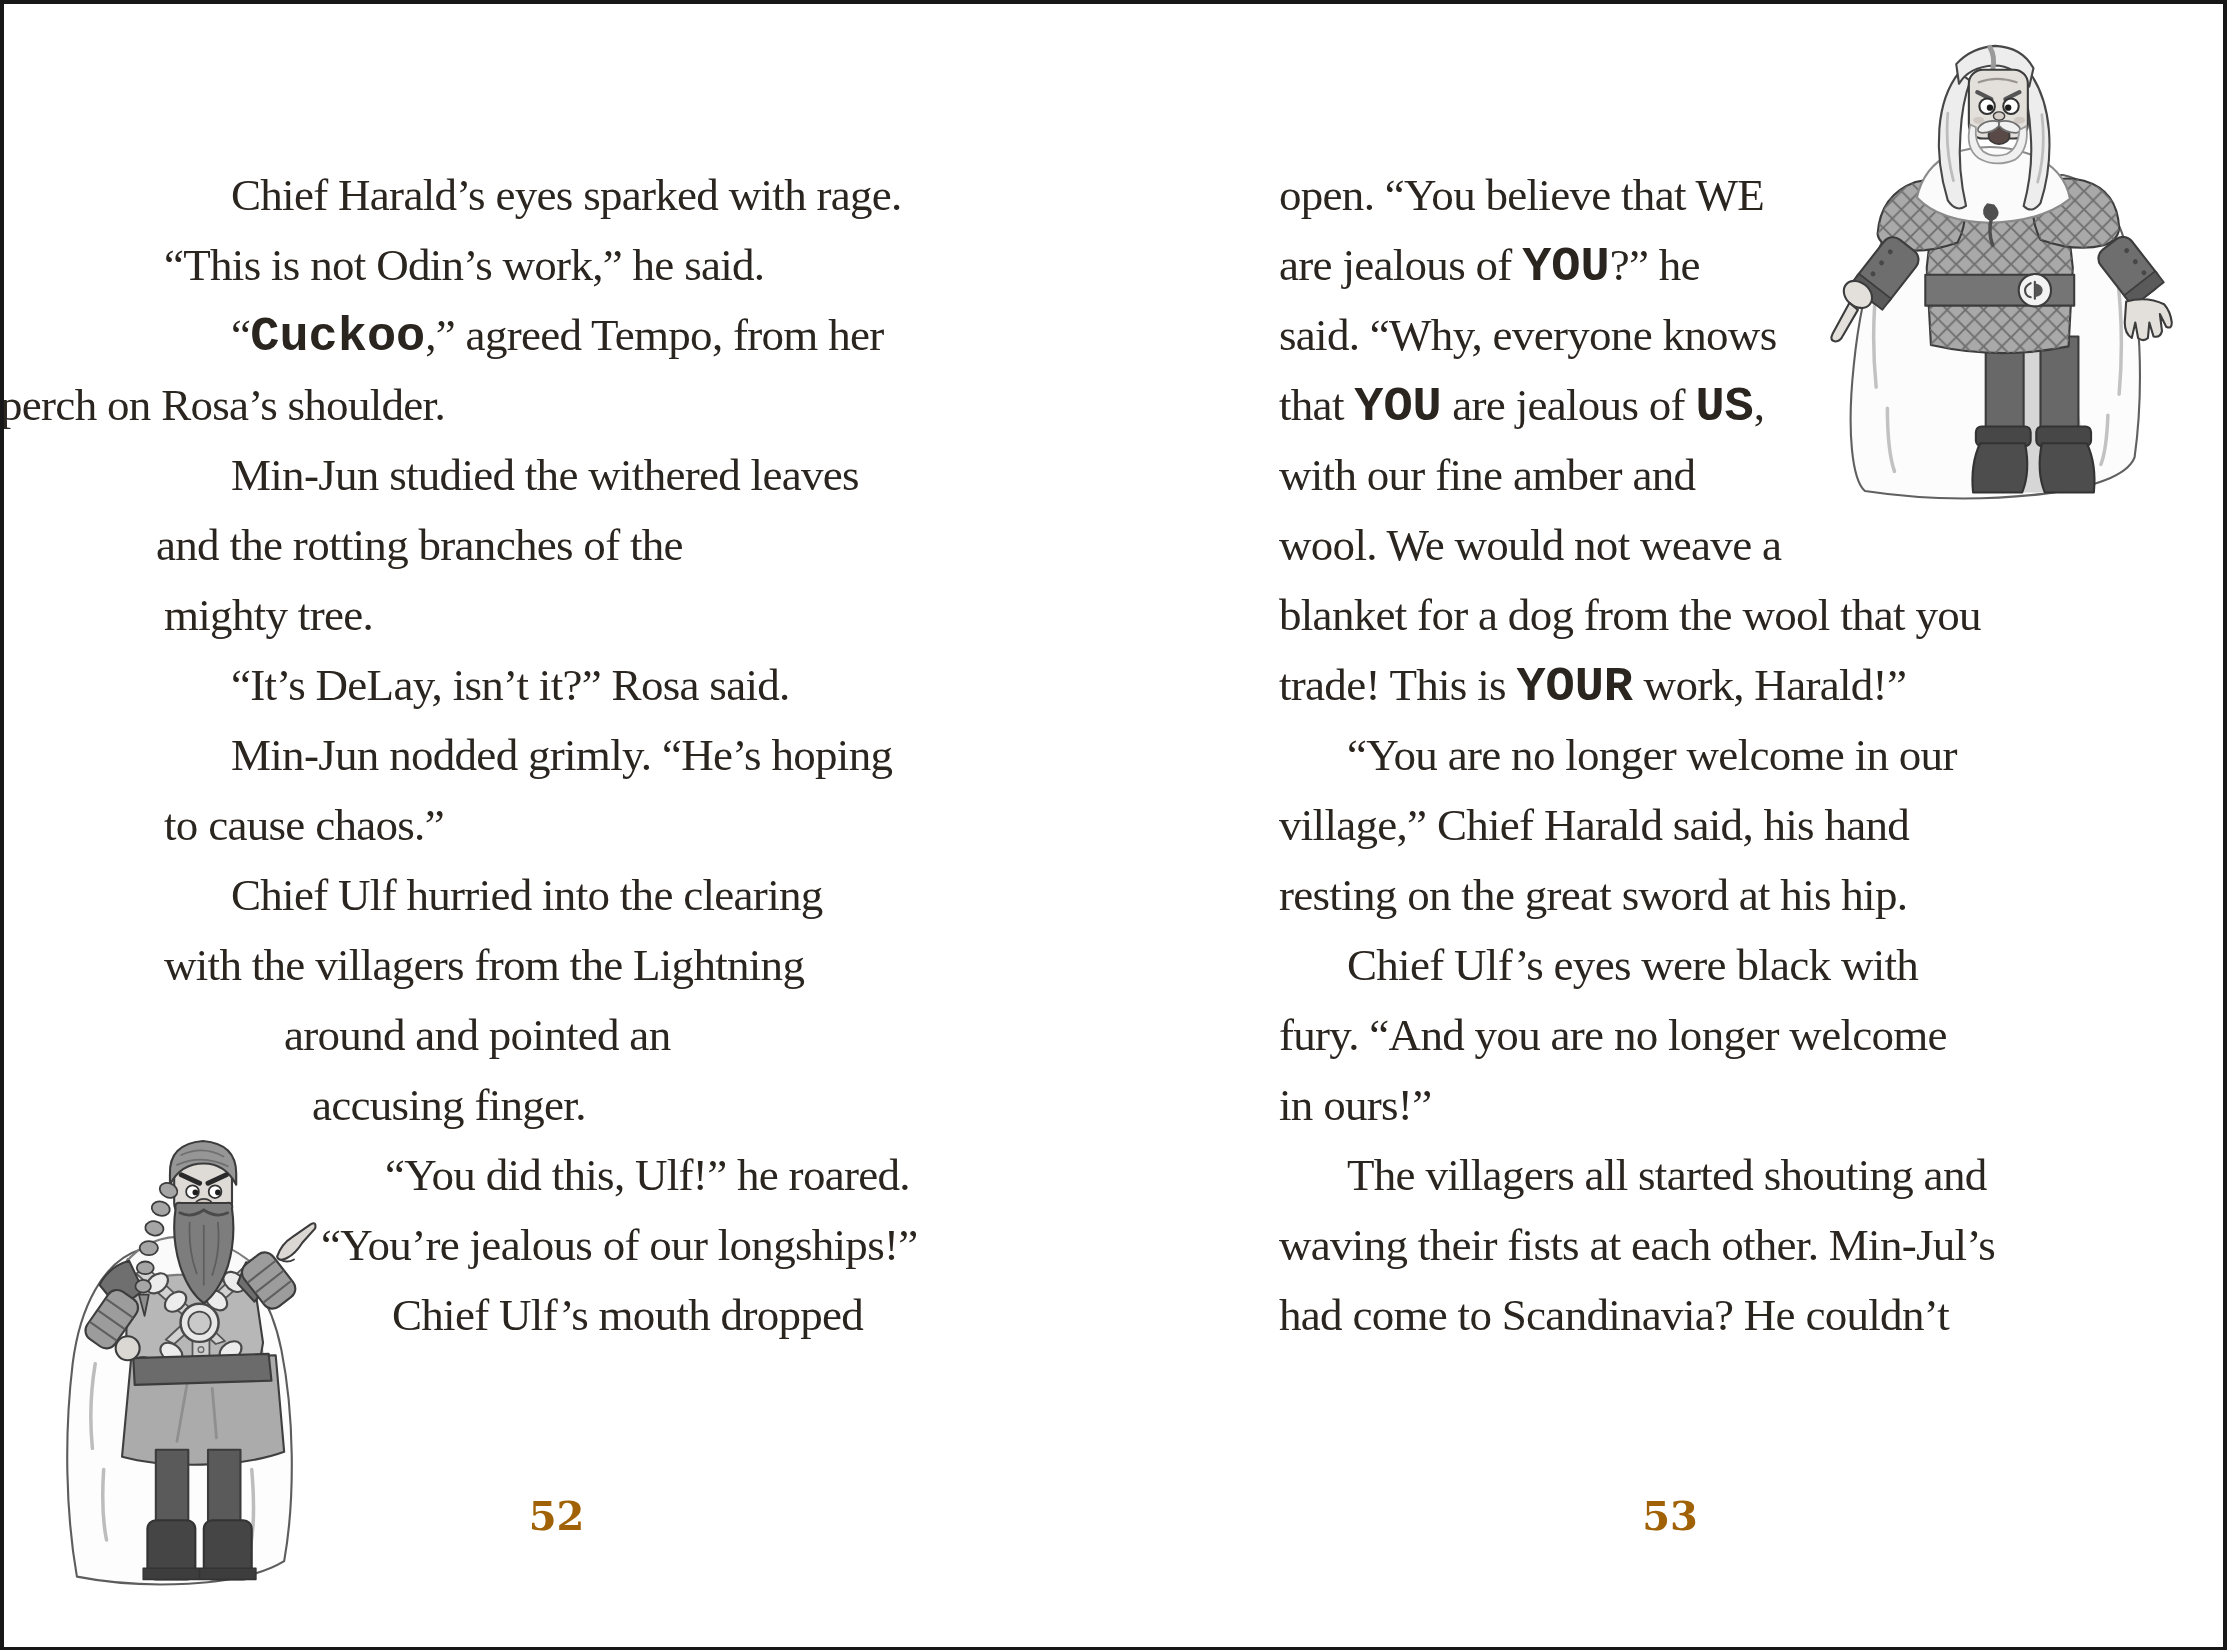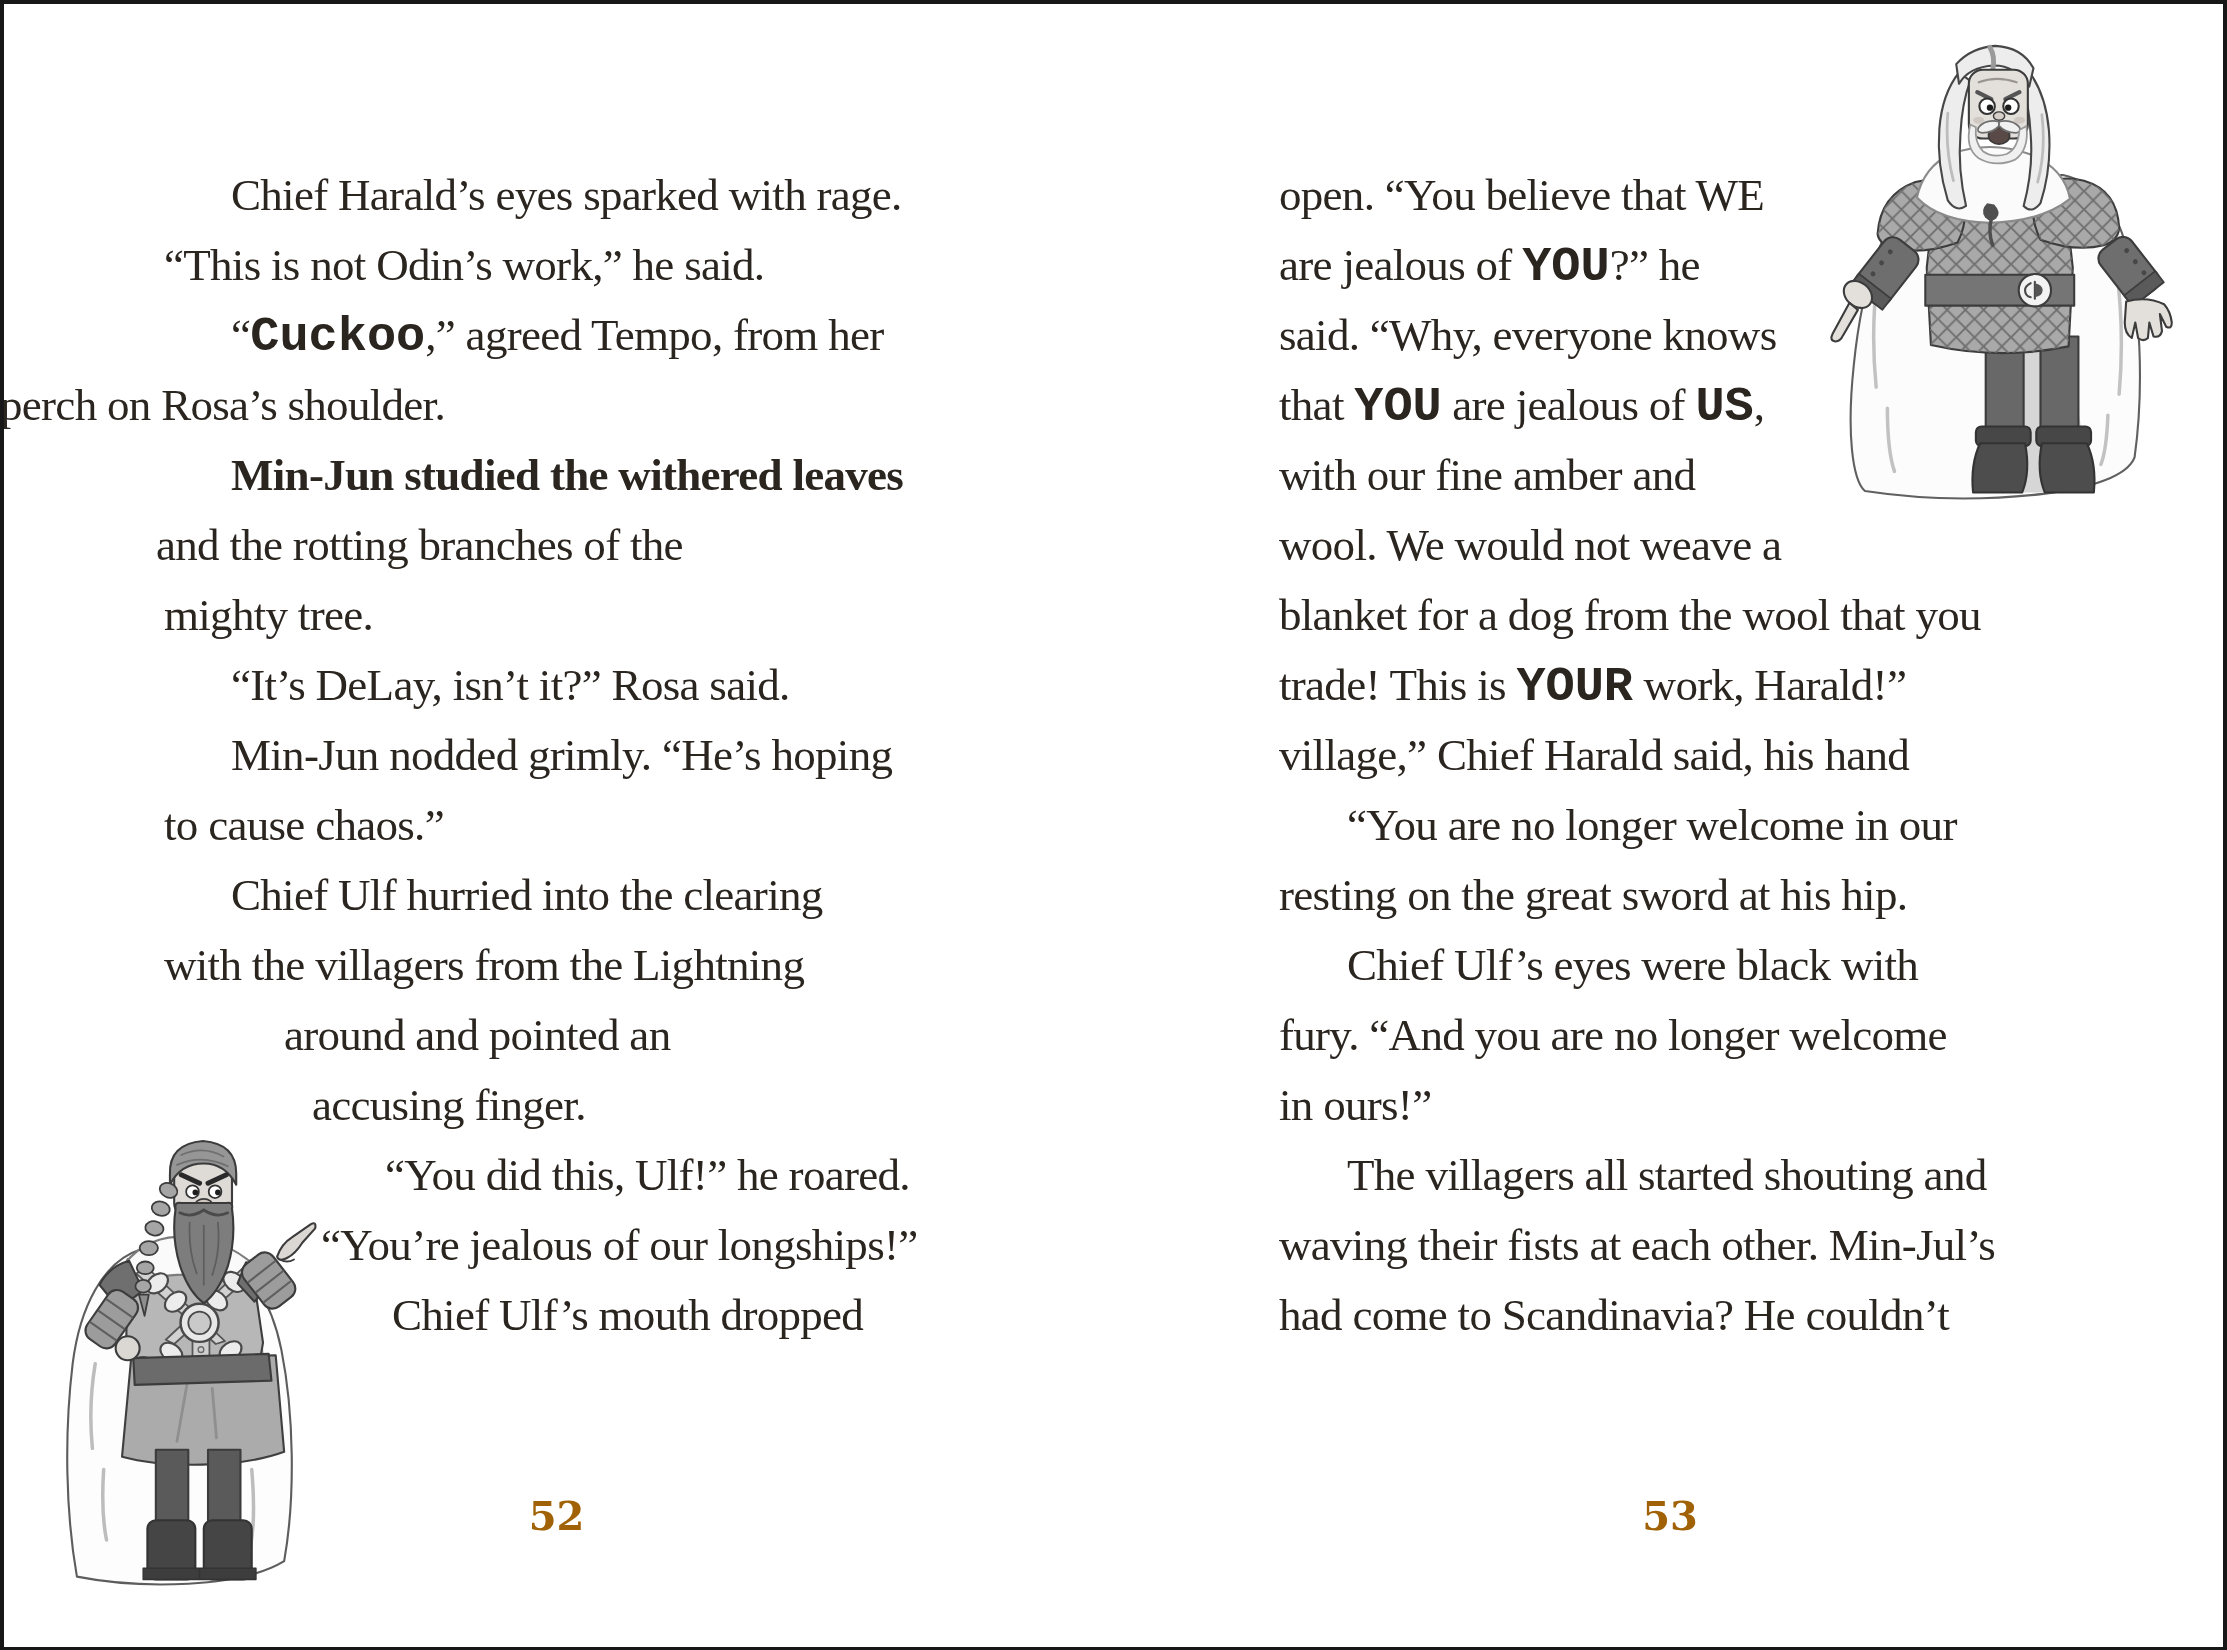--- a/index.html
+++ b/index.html
@@ -44,21 +44,21 @@
 </head>
 <body>
 
 <div class="scan-frame"></div>
 
 <div class="lines-layer">
     <div class="line" style="padding-left: 231px;"><span>Chief Harald’s eyes sparked with rage.</span></div>
     <div class="line" style="padding-left: 164px;"><span>“This is not Odin’s work,” he said.</span></div>
     <div class="line" style="padding-left: 231px;"><span>“</span><span class="slab">Cuckoo</span><span>,” agreed Tempo, from her</span></div>
     <div class="line" style=""><span>perch on Rosa’s shoulder.</span></div>
-    <div class="line" style="padding-left: 231px; font-weight: bold;"><span>Min-Jun studied the withered leaves</span></div>
+    <div class="line" style="padding-left: 231px;"><span>Min-Jun studied the withered leaves</span></div>
     <div class="line" style="padding-left: 112px; margin-left: 44px;"><span>and the rotting branches of the</span></div>
     <div class="line" style="padding-left: 164px;"><span>mighty tree.</span></div>
     <div class="line" style="padding-left: 231px;"><span>“It’s DeLay, isn’t it?” Rosa said.</span></div>
     <div class="line" style="padding-left: 231px;"><span>Min-Jun nodded grimly. “He’s hoping</span></div>
     <div class="line" style="padding-left: 164px;"><span>to cause chaos.”</span></div>
     <div class="line" style="padding-left: 231px;"><span>Chief Ulf hurried into the clearing</span></div>
     <div class="line" style="padding-left: 164px;"><span>with the villagers from the Lightning</span></div>
     <div class="line" style="padding-left: 284px;"><span>around and pointed an</span></div>
     <div class="line" style="padding-left: 312px;"><span>accusing finger.</span></div>
     <div class="line" style="padding-left: 385px;"><span>“You did this, Ulf!” he roared.</span></div>
@@ -67,22 +67,22 @@
   </div>
 <div class="lines-layer">
     <div class="line" style="padding-left: 1279px;"><span>open. “You believe that WE</span></div>
     <div class="line" style="padding-left: 1279px;"><span>are jealous of </span><span class="slab">YOU</span><span>?” he</span></div>
     <div class="line" style="padding-left: 1279px;"><span>said. “Why, everyone knows</span></div>
     <div class="line" style="padding-left: 1279px;"><span>that </span><span class="slab">YOU</span><span> are jealous of </span><span class="slab">US</span><span>,</span></div>
     <div class="line" style="padding-left: 1279px;"><span>with our fine amber and</span></div>
     <div class="line" style="padding-left: 1279px;"><span>wool. We would not weave a</span></div>
     <div class="line" style="padding-left: 1279px;"><span>blanket for a dog from the wool that you</span></div>
     <div class="line" style="padding-left: 1279px;"><span>trade! This is </span><span class="slab">YOUR</span><span> work, Harald!”</span></div>
+    <div class="line" style="padding-left: 1347px;"><span>“You are no longer welcome in our</span></div>
     <div class="line" style="padding-left: 1279px;"><span>village,” Chief Harald said, his hand</span></div>
-    <div class="line" style="padding-left: 1347px;"><span>“You are no longer welcome in our</span></div>
     <div class="line" style="padding-left: 1279px;"><span>resting on the great sword at his hip.</span></div>
     <div class="line" style="padding-left: 1347px;"><span>Chief Ulf’s eyes were black with</span></div>
     <div class="line" style="padding-left: 1279px;"><span>fury. “And you are no longer welcome</span></div>
     <div class="line" style="padding-left: 1279px;"><span>in ours!”</span></div>
     <div class="line" style="padding-left: 1347px;"><span>The villagers all started shouting and</span></div>
     <div class="line" style="padding-left: 1279px;"><span>waving their fists at each other. Min-Jul’s</span></div>
     <div class="line" style="padding-left: 1279px;"><span>had come to Scandinavia? He couldn’t</span></div>
   </div>
 
 <div id="pn-left" class="pagenum">52</div>

